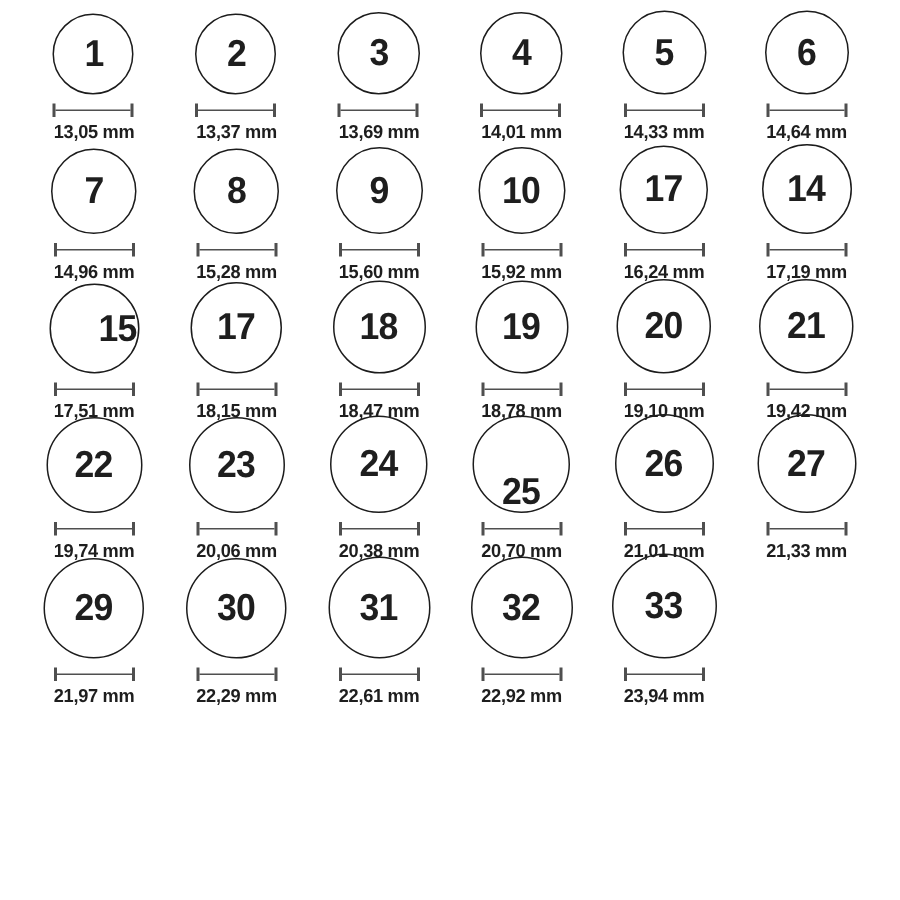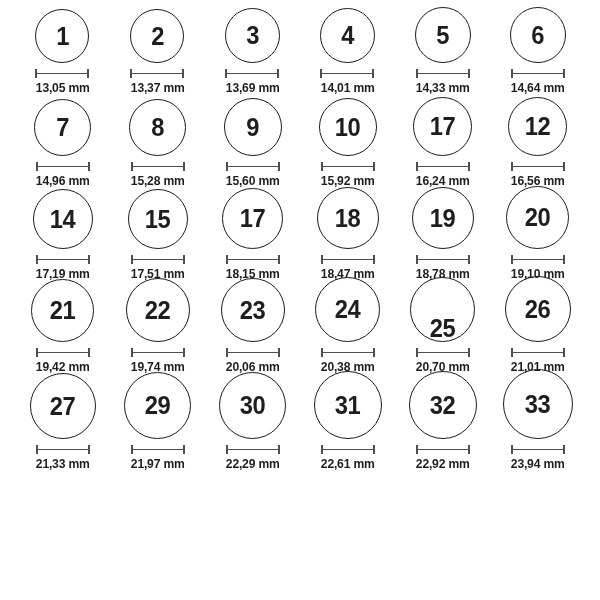--- a/index.html
+++ b/index.html
@@ -163,39 +163,32 @@
   </div>
 
   <div class="cell">
     <div class="circle" style="width: 59px; height: 59px;">
       <span class="num">17</span>
     </div>
     <div class="dim"></div>
     <div class="mm-label">16,24 mm</div>
   </div>
 
-  <div class="cell">
-    <div class="circle" style="width: 59px; height: 59px;">
-      <span class="num">12</span>
-    </div>
-    <div class="dim"></div>
-    <div class="mm-label">16,56 mm</div>
-  </div>
 
 
   <div class="cell">
     <div class="circle" style="width: 60px; height: 60px;">
       <span class="num">14</span>
     </div>
     <div class="dim"></div>
     <div class="mm-label">17,19 mm</div>
   </div>
 
   <div class="cell">
-    <div class="circle" style="width: 60px; height: 60px;">
+    <div class="circle" style="width: 60px; height: 60px; justify-content: flex-end;">
       <span class="num">15</span>
     </div>
     <div class="dim"></div>
     <div class="mm-label">17,51 mm</div>
   </div>
 
 
   <div class="cell">
     <div class="circle" style="width: 61px; height: 61px;">
       <span class="num">17</span>

